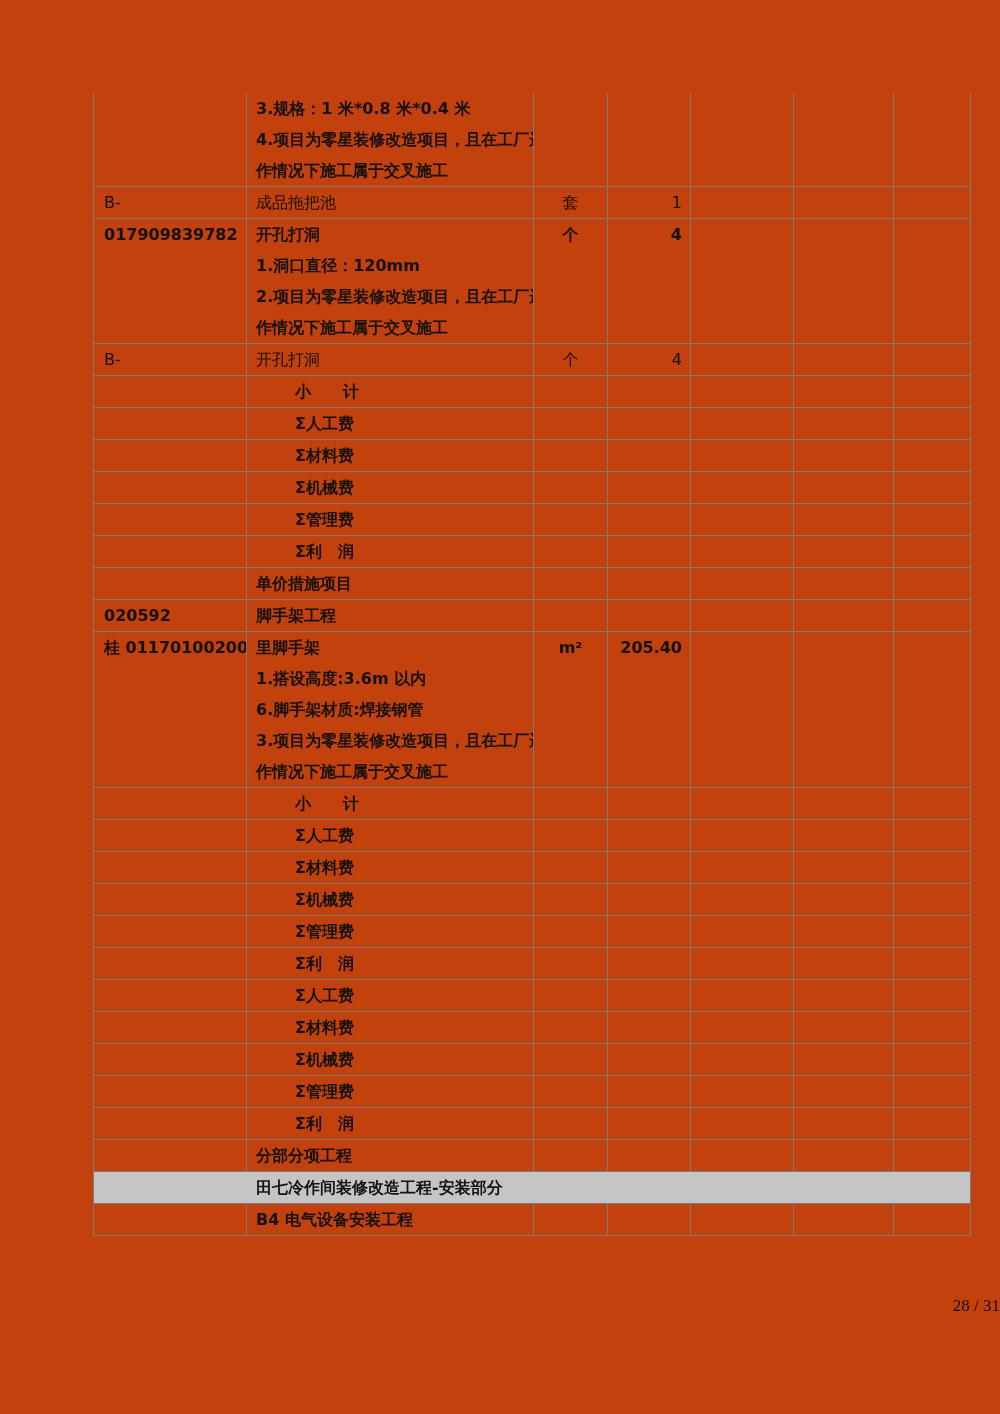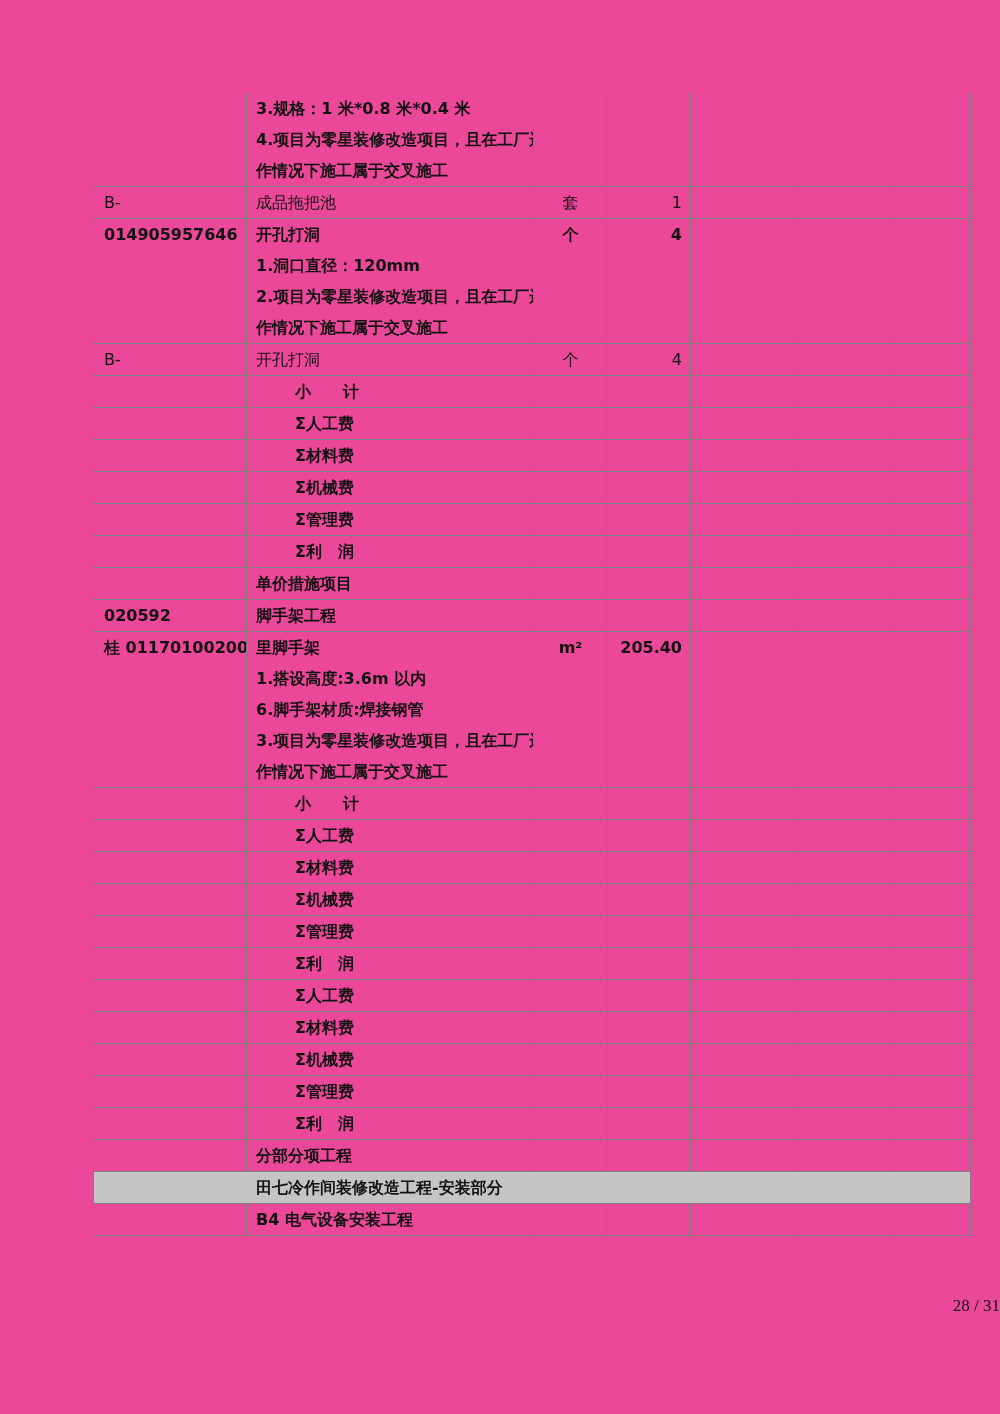--- a/index.html
+++ b/index.html
@@ -2,21 +2,21 @@
 <html><head>
 <meta charset="utf-8">
 <style>
   html,body { margin:0; padding:0; background:#ffffff; }
   body {
     position:relative;
     width:1000px; height:1414px;
     font-family:"DejaVu Sans", sans-serif;
     color:#121212;
   }
-  .page { position:absolute; inset:0; background:#ec4899; }
+  .page { position:absolute; inset:0; background:#c2410c; }
 
   table.boq {
     position:absolute; left:93px; top:93px;
     width:877px;
     border-collapse:collapse;
     table-layout:fixed;
   }
   td {
     border:1px solid #7d7d7d;
     padding:0;
@@ -78,21 +78,21 @@
         <tr style="height: 31px;">
           <td class="code">B-</td>
           <td class="desc"><div class="dline">成品拖把池</div></td>
           <td class="unit">套</td>
           <td class="qty">1</td>
           <td class="empty"></td>
           <td class="empty"></td>
           <td class="empty"></td>
         </tr>
         <tr class="bold" style="height: 124px;">
-          <td class="code">014905957646</td>
+          <td class="code">017909839782</td>
           <td class="desc"><div class="dline">开孔打洞</div><div class="dline">1.洞口直径：120mm</div><div class="dline">2.项目为零星装修改造项目，且在工厂运</div><div class="dline">作情况下施工属于交叉施工</div></td>
           <td class="unit">个</td>
           <td class="qty">4</td>
           <td class="empty"></td>
           <td class="empty"></td>
           <td class="empty"></td>
         </tr>
         <tr style="height: 31px;">
           <td class="code">B-</td>
           <td class="desc"><div class="dline">开孔打洞</div></td>

